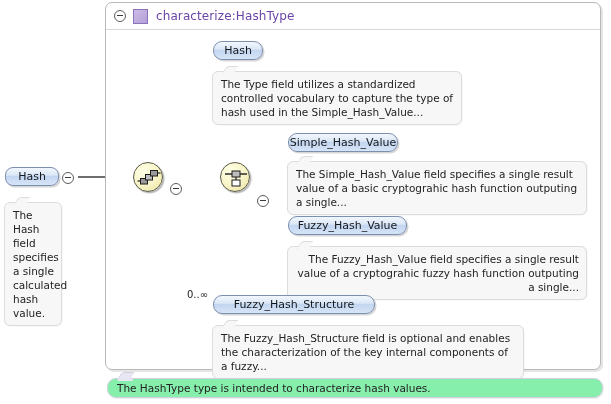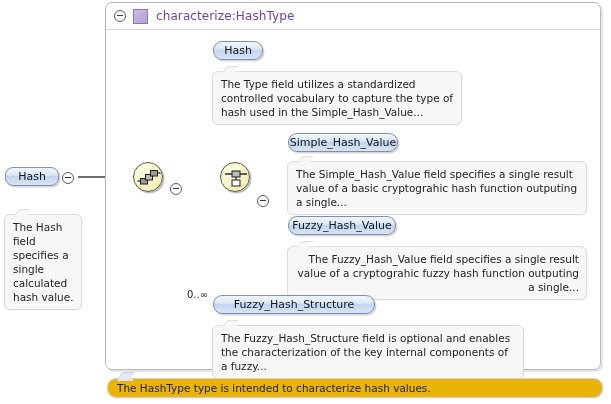--- a/index.html
+++ b/index.html
@@ -148,21 +148,21 @@
 
   
   #footer-annot {
     position: absolute;
     left: 107px;
     top: 378px;
     width: 496px;
     height: 20px;
     border: 1px solid #d2cfe0;
     border-radius: 9px;
-    background: #eab308;
+    background: #86efac;
     box-sizing: border-box;
     display: flex;
     align-items: center;
     padding-left: 9px;
     font-size: 10.5px;
     color: #232323;
     box-shadow: 1px 1px 0 rgba(0,0,0,0.06);
   }
   #footer-annot::before {
     content: "";
@@ -213,21 +213,21 @@
   <path d="M268,177 L268,149 Q268,142 276,142 L288,142" fill="none" stroke="#9a9a9a" stroke-width="1"></path>
 
   <path d="M268,177 L268,218 Q268,225 276,225 L288,225" fill="none" stroke="#9a9a9a" stroke-width="1"></path>
 </svg>
 
 <div class="node abs" id="node-hash" style="left:5px; top:167px; width:54px;border-radius:8px;">
   <span>Hash</span>
 </div>
 <div class="tog abs" id="tog-hash" style="left:62px; top:172px;"></div>
 
-<div class="annot" id="annot-hash" style="left:4px; top:214px; width:78px;">
+<div class="annot" id="annot-hash" style="left:4px; top:202px; width:58px;">
   <span>The Hash field specifies a single calculated hash value.</span>
 </div>
 
 <div class="abs" id="type-container">
   <div id="type-header">
     <div class="tog"></div>
     <div class="type-swatch"></div>
     <div class="type-title">characterize:HashType</div>
   </div>
 </div>
@@ -271,21 +271,21 @@
 </div>
 
 <div class="node abs" id="node-simple" style="left:288px; top:133px; width:110px;text-align:center;">
   <span>Simple_Hash_Value</span>
 </div>
 <div class="tog plus abs" id="tog-simple" style="left:404px; top:138px;"></div>
 <div class="annot" id="annot-simple" style="left:287px; top:161px; width:300px;">
   <span>The Simple_Hash_Value field specifies a single result value of a basic cryptograhic hash function outputing a single...</span>
 </div>
 
-<div class="node abs" id="node-fuzzyval" style="left:288px; top:216px; width:108px;">
+<div class="node abs" id="node-fuzzyval" style="left:288px; top:216px; width:119px;">
   <span>Fuzzy_Hash_Value</span>
 </div>
 <div class="tog plus abs" id="tog-fuzzyval" style="left:402px; top:221px;"></div>
 <div class="annot" id="annot-fuzzyval" style="left:287px; top:246px; width:300px;text-align:right;">
   <span>The Fuzzy_Hash_Value field specifies a single result value of a cryptograhic fuzzy hash function outputing a single...</span>
 </div>
 
 <div class="cardinality" id="card-fuzzystruct" style="left:187px; top:289px;">0..∞</div>
 <div class="node abs" id="node-fuzzystruct" style="left:213px; top:295px; width:162px;">
   <span>Fuzzy_Hash_Structure</span>

